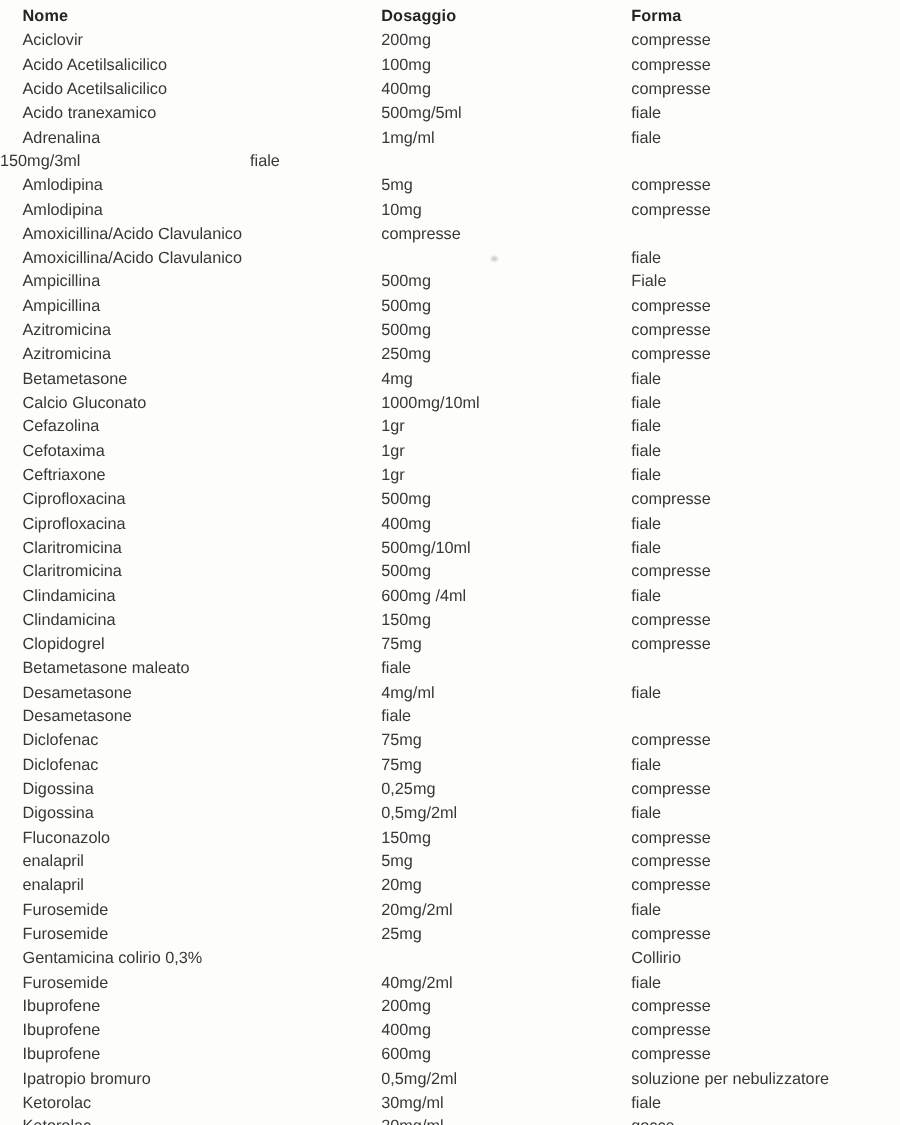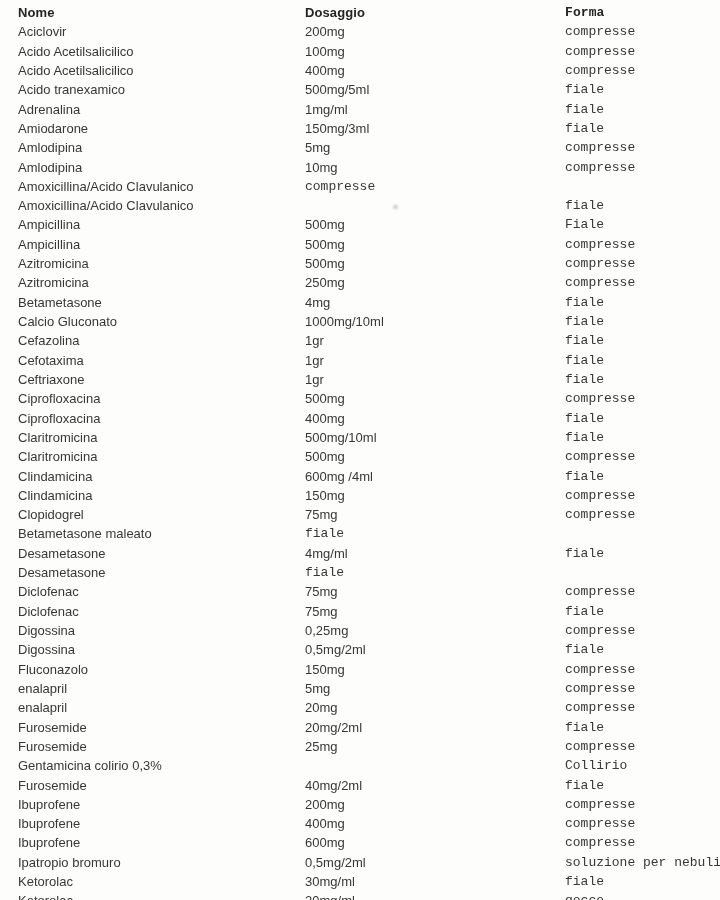--- a/index.html
+++ b/index.html
@@ -19,22 +19,22 @@
     box-sizing: border-box;
     padding-top: 3px;
   }
   .trow {
     display: flex;
     height: 19.32px;
     line-height: 19.32px;
     white-space: nowrap;
   }
   .trow .c0 { width: 287px; padding-left: 18px; overflow: hidden; }
-  .trow .c1 { width: 260px; overflow: hidden; }
-  .trow .c2 { flex: 1; overflow: hidden; font-family: Liberation Mono, monospace; }
+  .trow .c1 { width: 200px; overflow: hidden; }
+  .trow .c2 { flex: 1; overflow: hidden; }
   .header-row { font-weight: bold; color: #242424; }
   .header-row .col { letter-spacing: 0.1px; }
   .speck {
     position: absolute;
     left: 393px;
     top: 205px;
     width: 5px;
     height: 4px;
     background: #c9c9c9;
     border-radius: 50%;
@@ -70,21 +70,20 @@
         <span class="col c0">Acido tranexamico</span>
         <span class="col c1">500mg/5ml</span>
         <span class="col c2">fiale</span>
       </div>
       <div class="trow">
         <span class="col c0">Adrenalina</span>
         <span class="col c1">1mg/ml</span>
         <span class="col c2">fiale</span>
       </div>
       <div class="trow">
-        <span class="col c0">Amiodarone</span>
         <span class="col c1">150mg/3ml</span>
         <span class="col c2">fiale</span>
       </div>
       <div class="trow">
         <span class="col c0">Amlodipina</span>
         <span class="col c1">5mg</span>
         <span class="col c2">compresse</span>
       </div>
       <div class="trow">
         <span class="col c0">Amlodipina</span>

